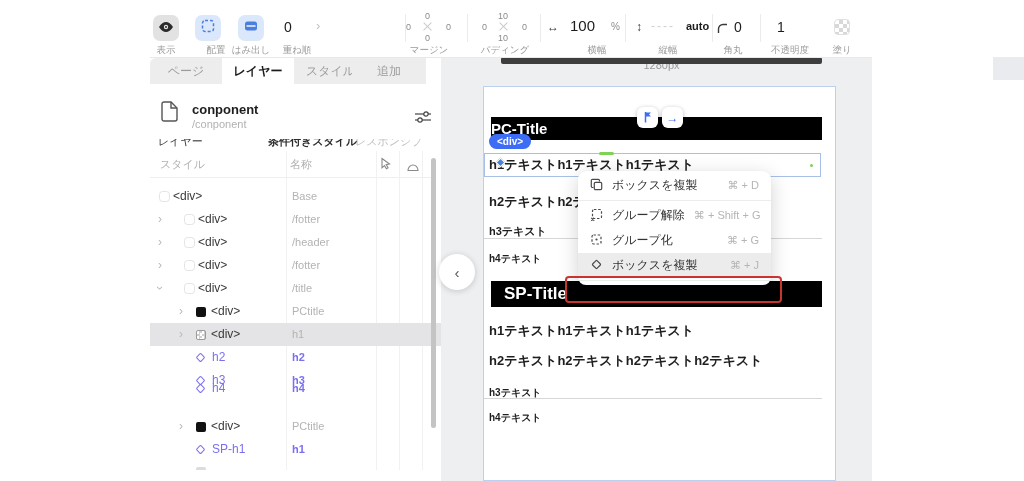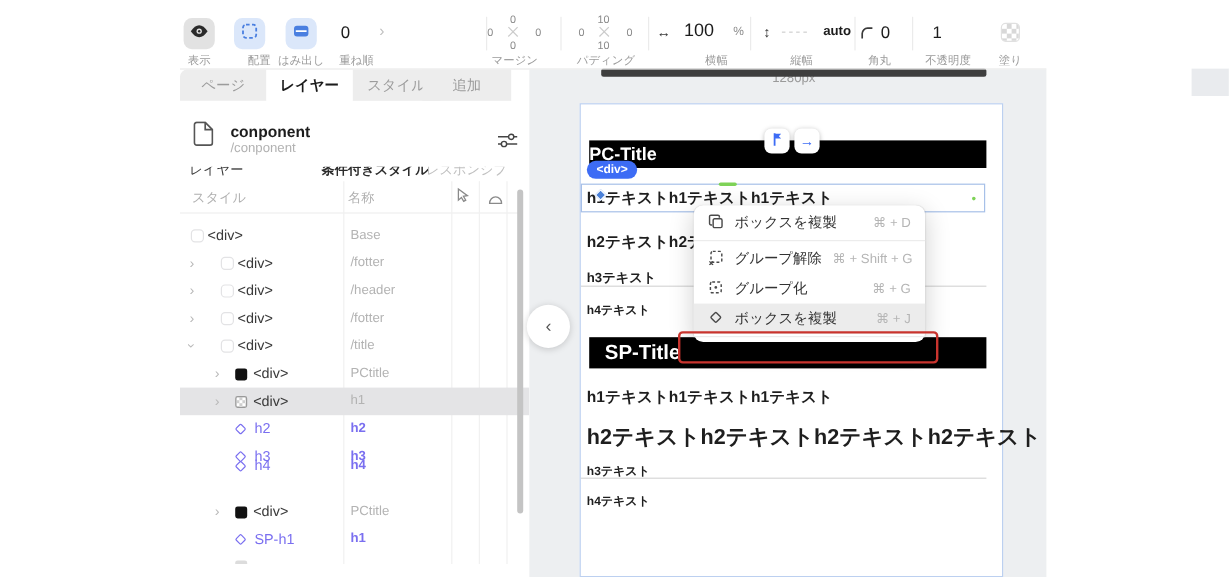--- a/index.html
+++ b/index.html
@@ -171,21 +171,21 @@
 <div class="ctext" style="left:489px;top:153px;line-height:24px;font-size:13px;z-index:5">h1テキストh1テキストh1テキスト</div>
 <span class="abs" style="left:497px;top:159px;width:7px;height:7px;background:#4a80d8;border:1px solid #fff;transform:rotate(45deg);z-index:6"></span>
 
 <div class="ctext" style="left:489px;top:193px;font-size:13px">h2テキストh2テキストh2テキスト</div>
 <div class="ctext" style="left:489px;top:224px;font-size:11px">h3テキスト</div>
 <div class="chr" style="left:484px;top:238px;width:338px"></div>
 <div class="ctext" style="left:489px;top:252px;font-size:10px">h4テキスト</div>
 
 <div class="blackbar" style="left:491px;top:281px;width:331px;height:26px;line-height:26px;font-size:17px;padding-left:13px">SP-Title</div>
 <div class="ctext" style="left:489px;top:322px;font-size:13px">h1テキストh1テキストh1テキスト</div>
-<div class="ctext" style="left:489px;top:352px;font-size:18px">h2テキストh2テキストh2テキストh2テキスト</div>
+<div class="ctext" style="left:489px;top:352px;font-size:13px">h2テキストh2テキストh2テキストh2テキスト</div>
 <div class="ctext" style="left:489px;top:386px;font-size:10px">h3テキスト</div>
 <div class="chr" style="left:484px;top:398px;width:338px"></div>
 <div class="ctext" style="left:489px;top:411px;font-size:10px">h4テキスト</div>
 
 <div id="sidebar">
   <div class="tab" style="left:0;width:72px;border-radius:6px 0 0 0">ページ</div>
   <div class="tab active" style="left:72px;width:72px">レイヤー</div>
   <div class="tab" style="left:144px;width:73px">スタイル</div>
   <div class="tab" style="left:202px;width:74px">追加</div>
 

